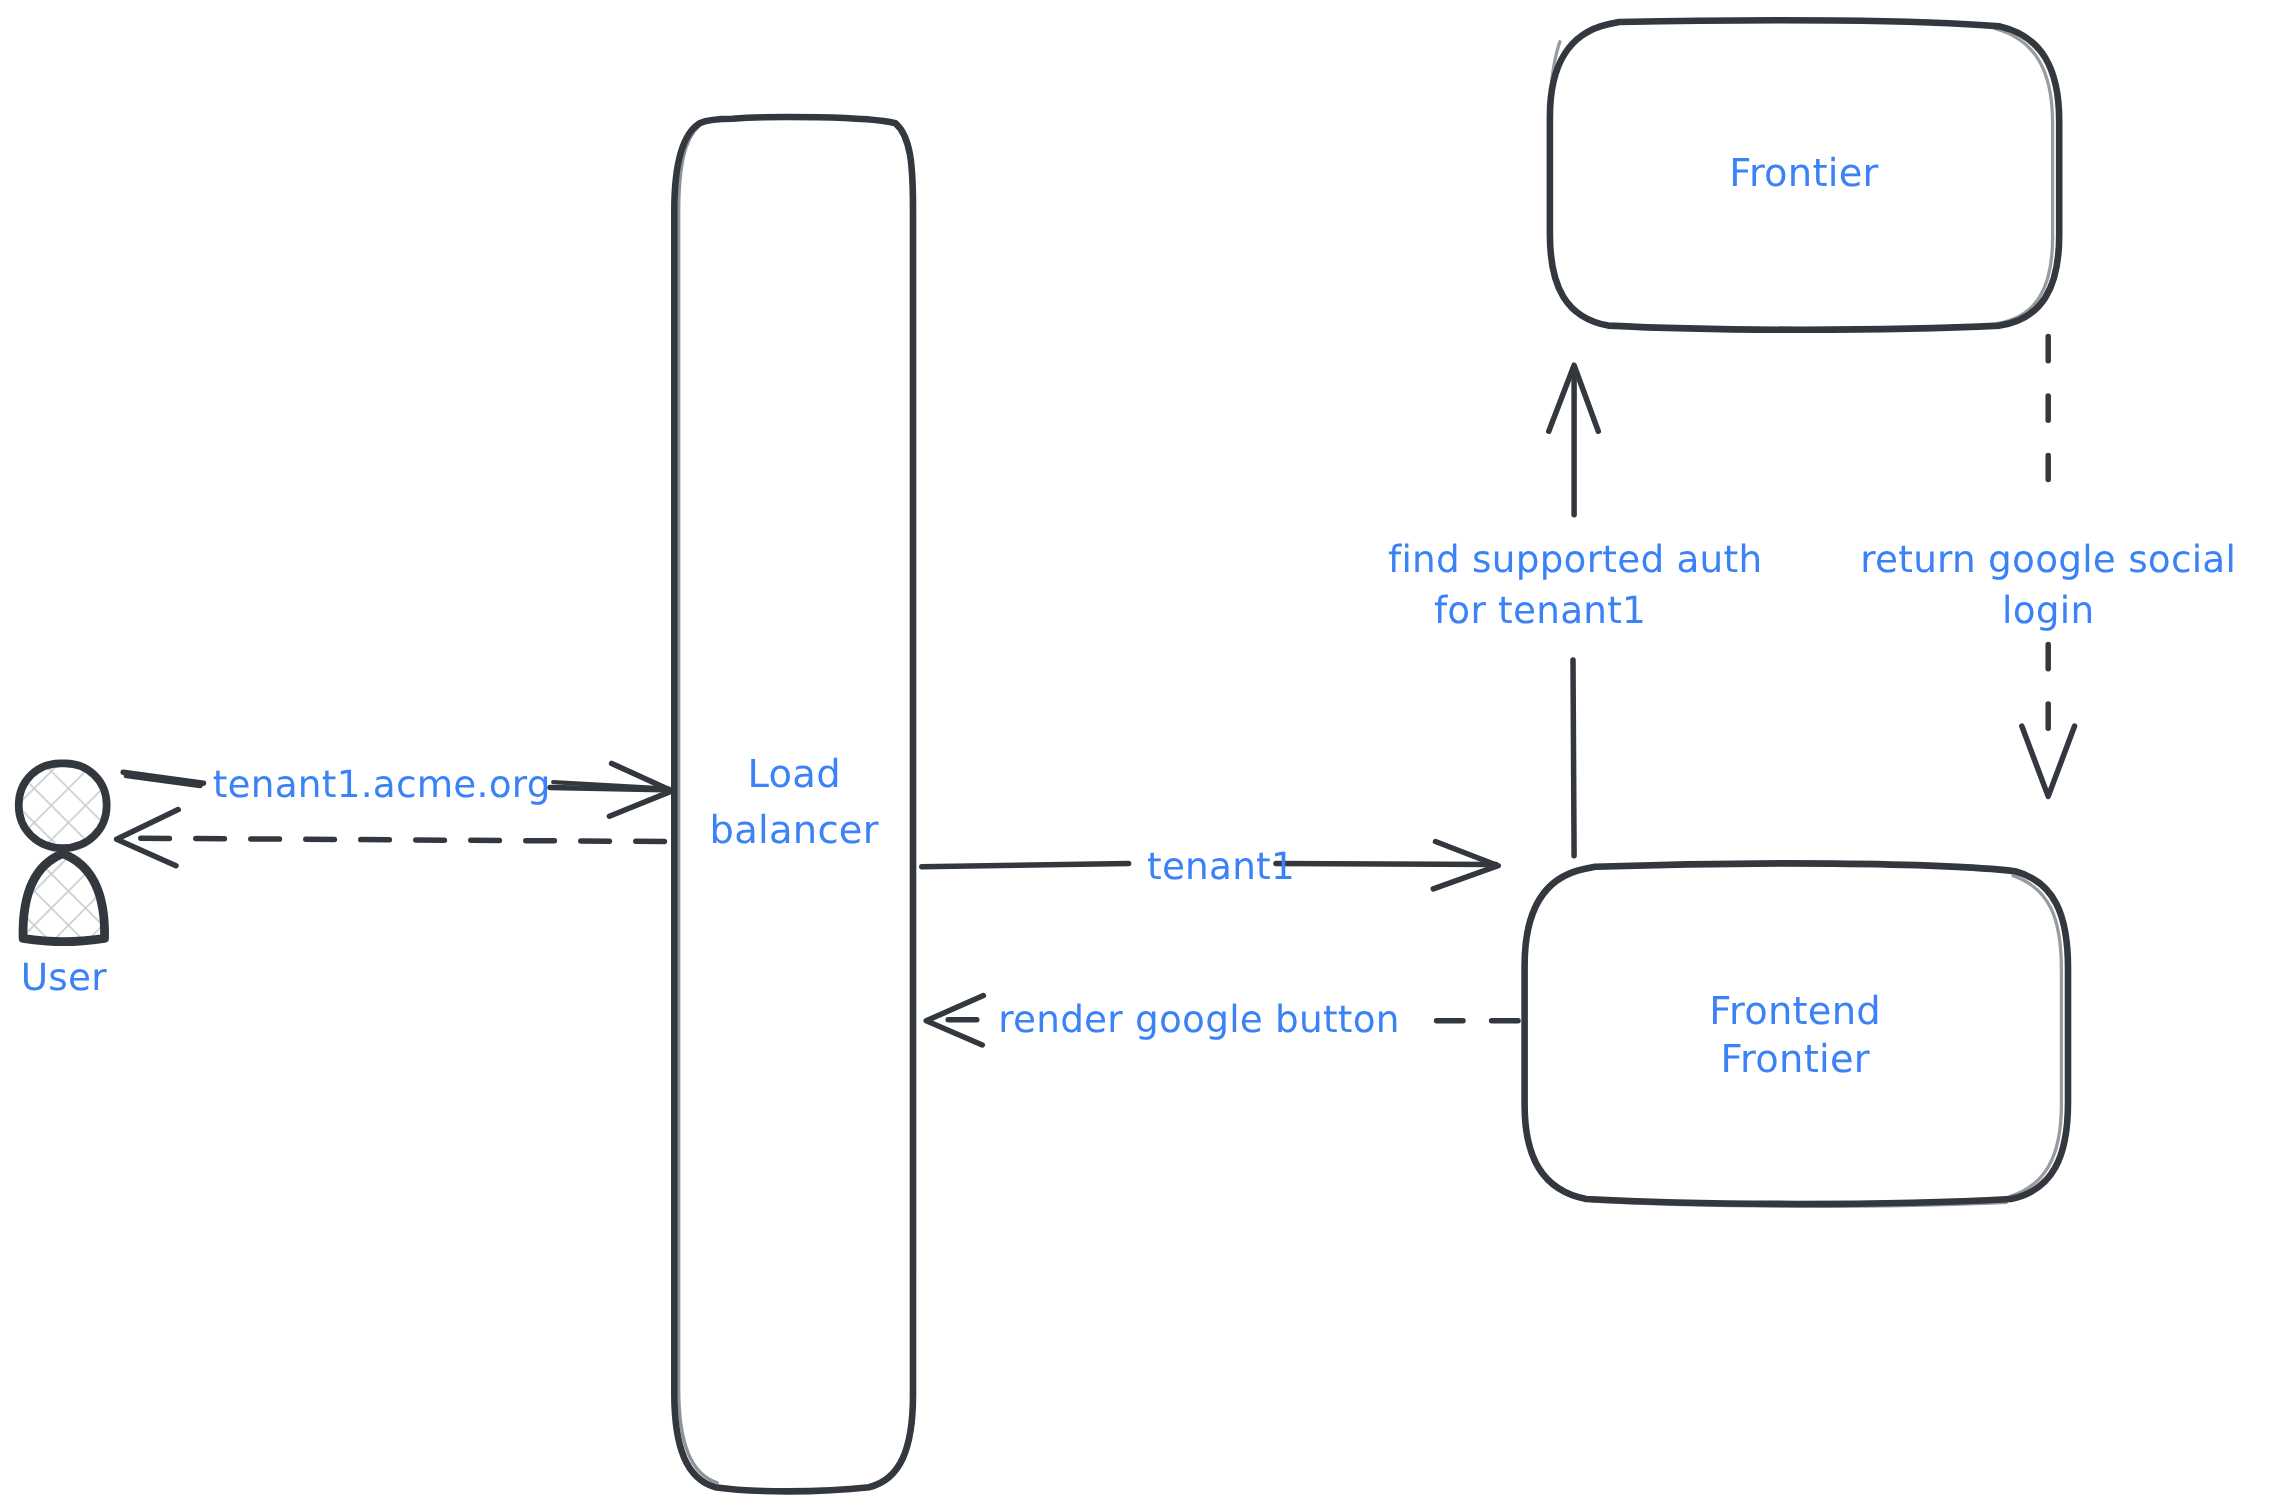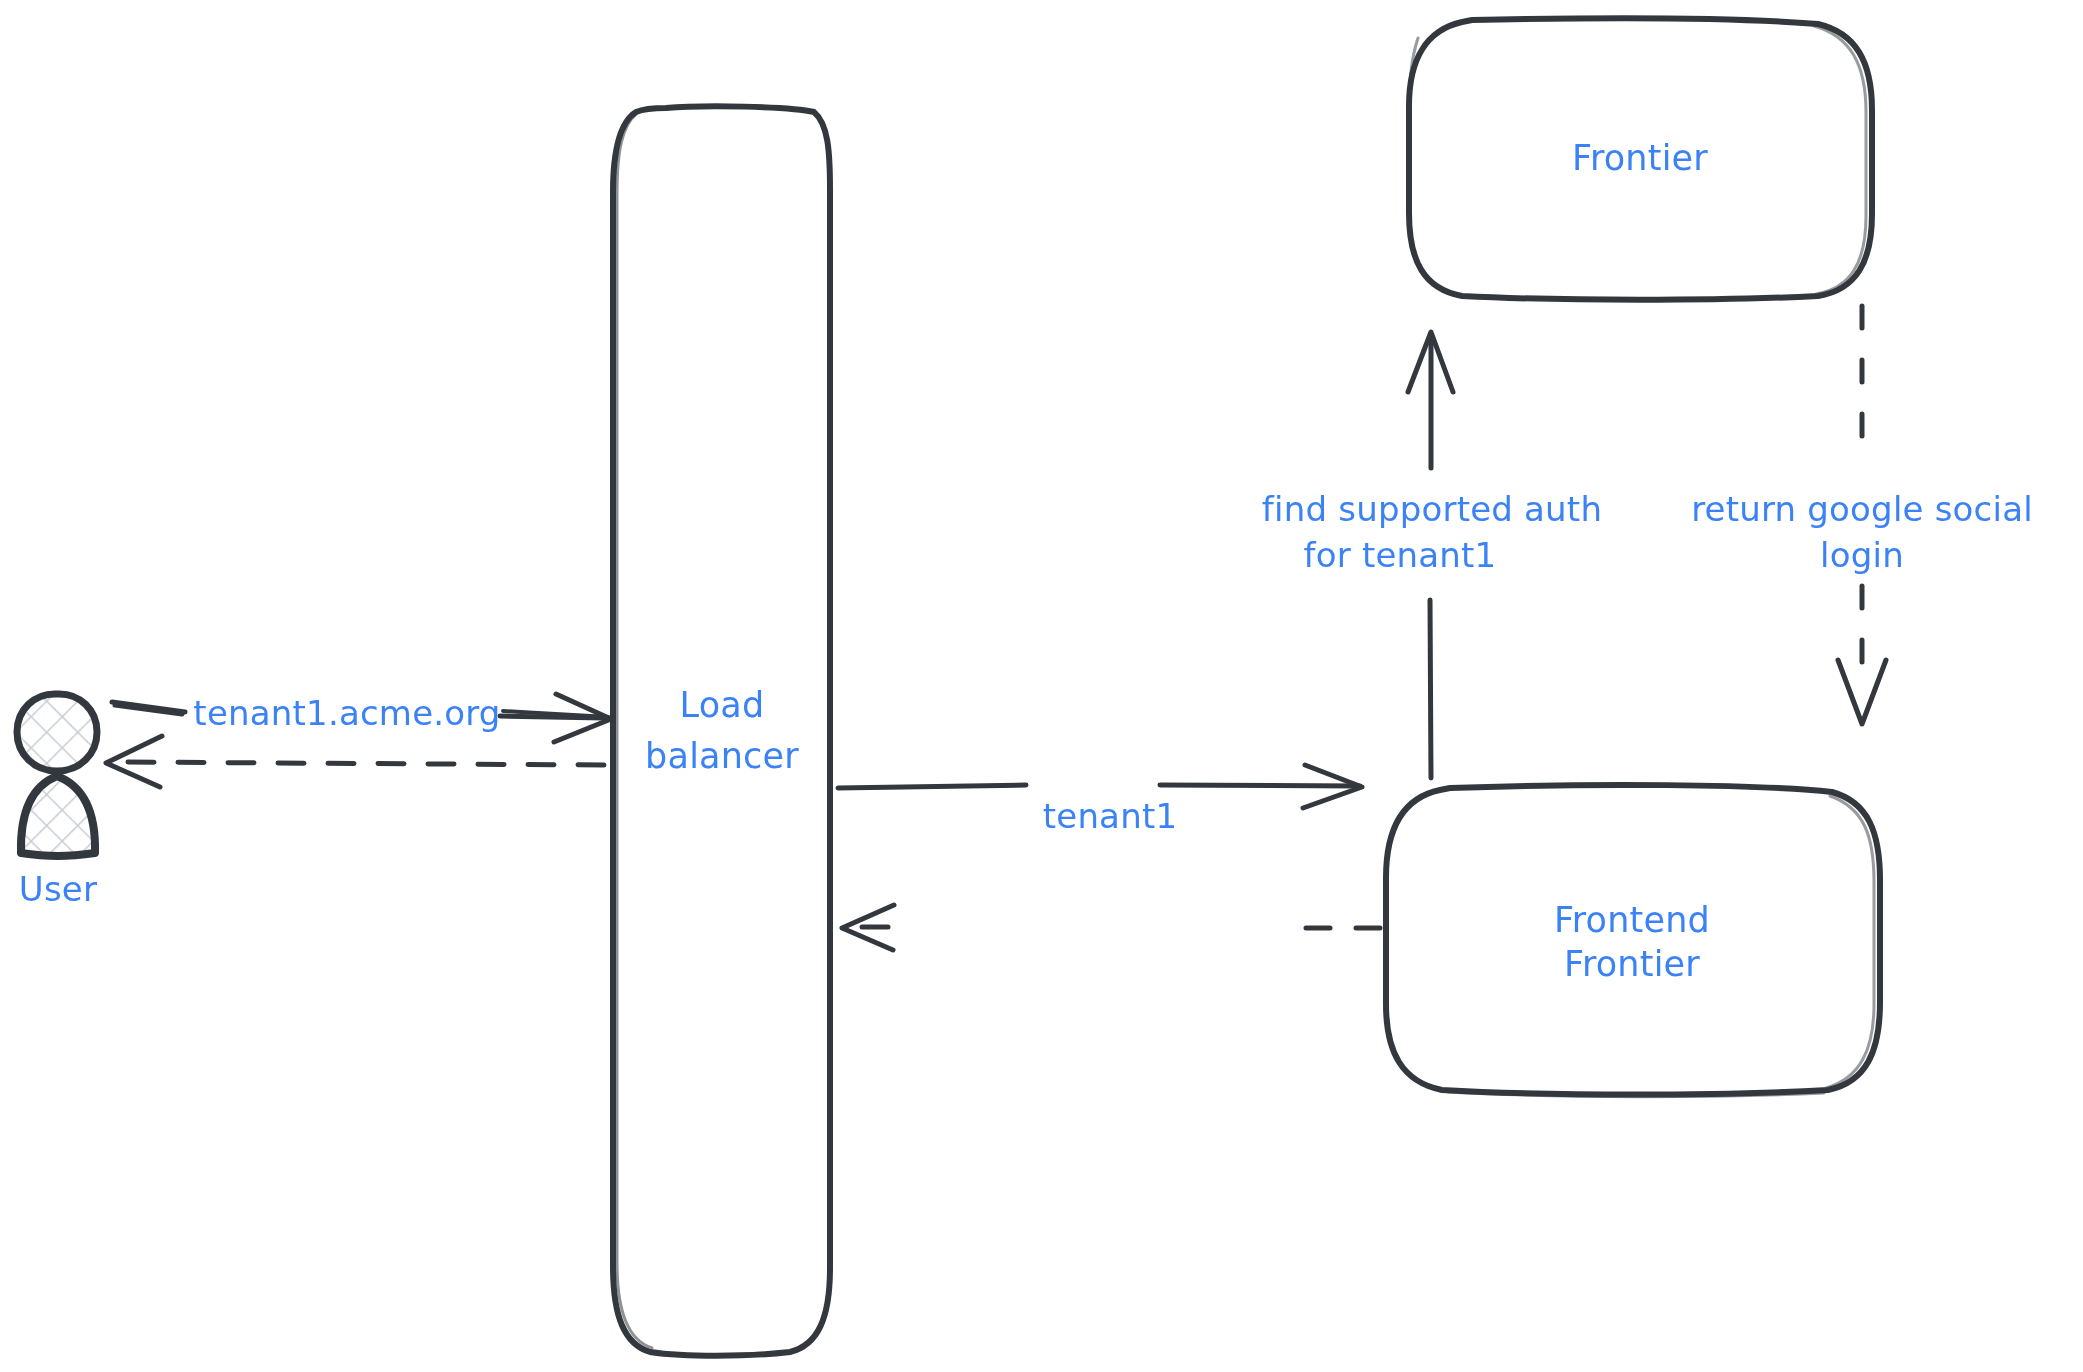--- a/index.html
+++ b/index.html
@@ -180,22 +180,23 @@
   <div class="lbl node-label" style="left:722px; top:705px;">Load</div>
   <div class="lbl node-label" style="left:722px; top:756px;">balancer</div>
 
   <div class="lbl node-label" style="left:1640px; top:158px;">Frontier</div>
 
   <div class="lbl node-label" style="left:1632px; top:920px;">Frontend</div>
   <div class="lbl node-label" style="left:1632px; top:964px;">Frontier</div>
 
   <div class="lbl edge-label" style="left:347px; top:714px;">tenant1.acme.org</div>
 
-  <div class="lbl edge-label" style="left:1110px; top:789px;margin-top:28px;">tenant1</div>
-
+  <div class="lbl edge-label" style="left:1110px; top:789px;">tenant1</div>
+
+  <div class="lbl edge-label" style="left:1090px; top:928px;">render google button</div>
 
   <div class="lbl edge-label" style="left:1432px; top:510px;">find supported auth</div>
   <div class="lbl edge-label" style="left:1400px; top:556px;">for tenant1</div>
 
   <div class="lbl edge-label" style="left:1862px; top:510px;">return google social</div>
   <div class="lbl edge-label" style="left:1862px; top:556px;">login</div>
 
 </div>
 
 </body></html>

